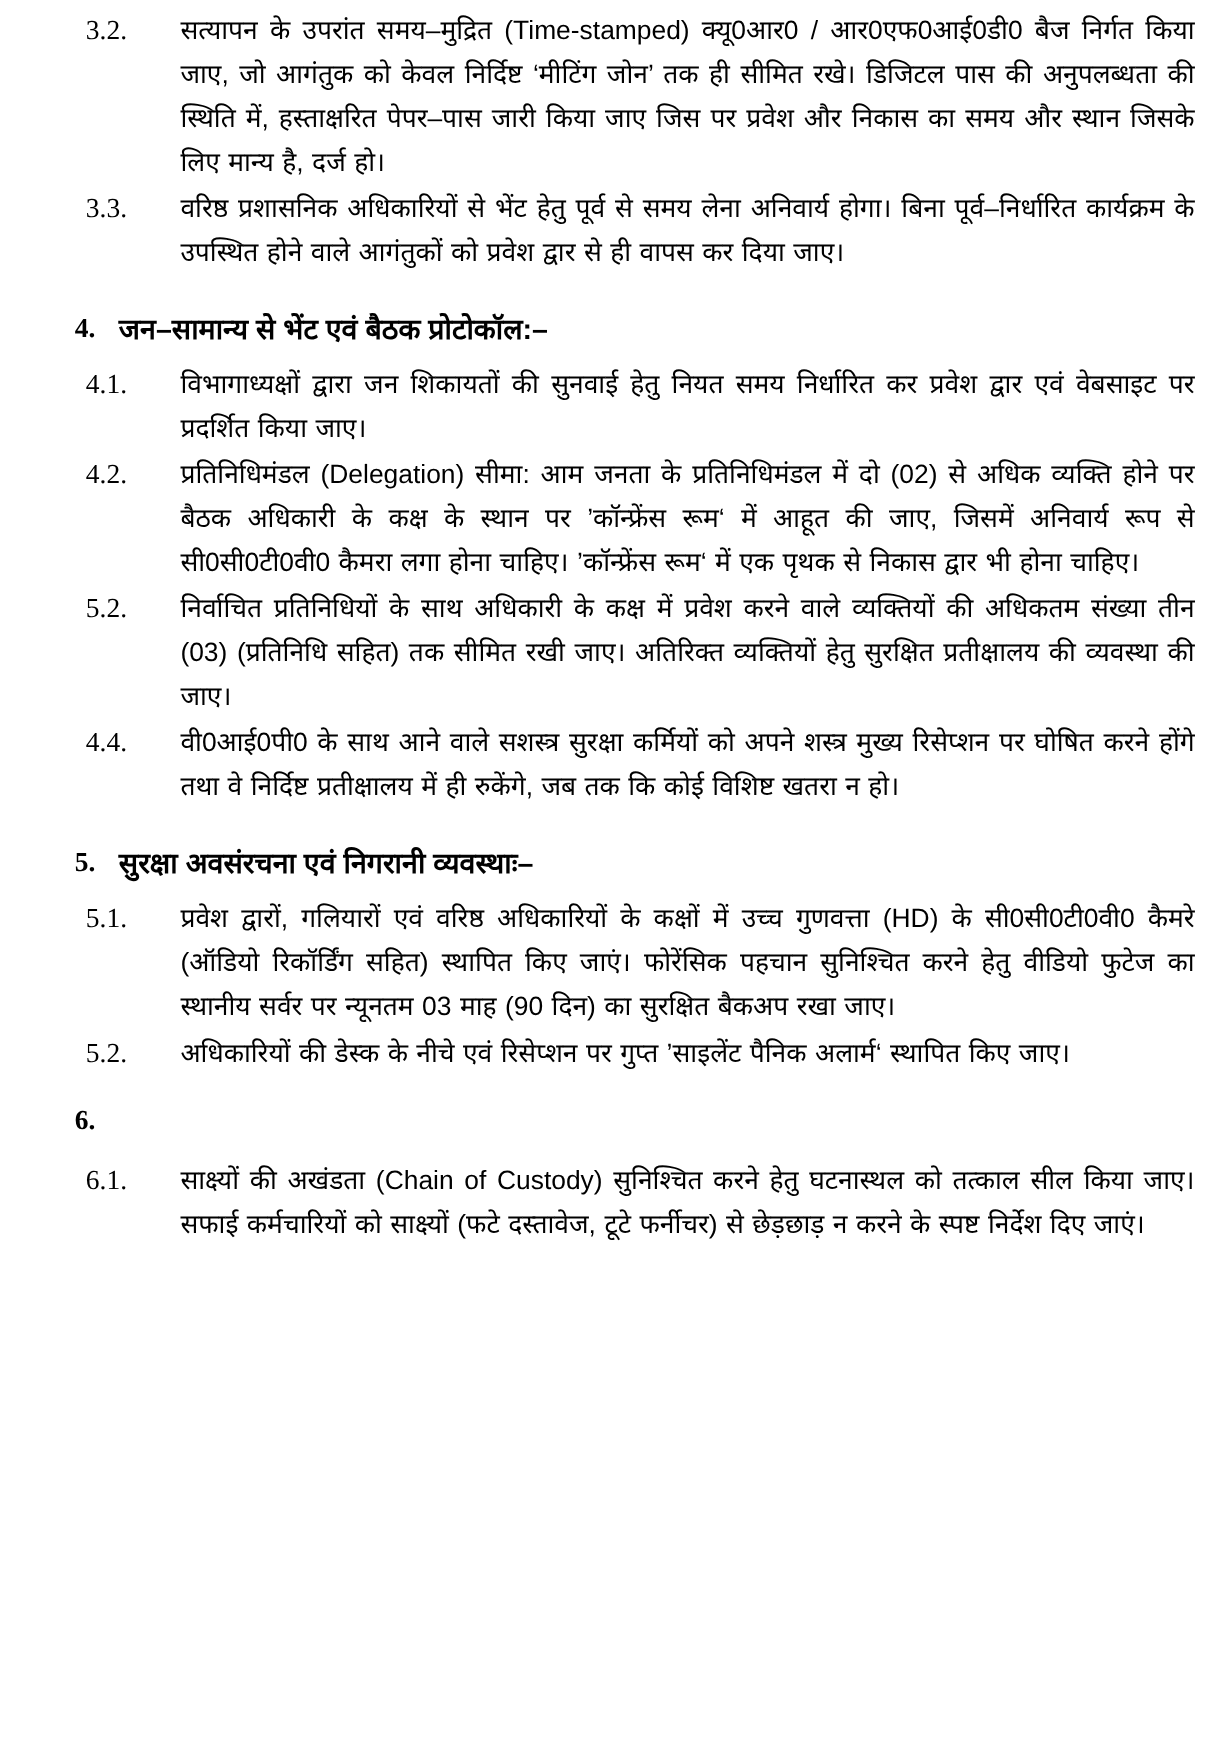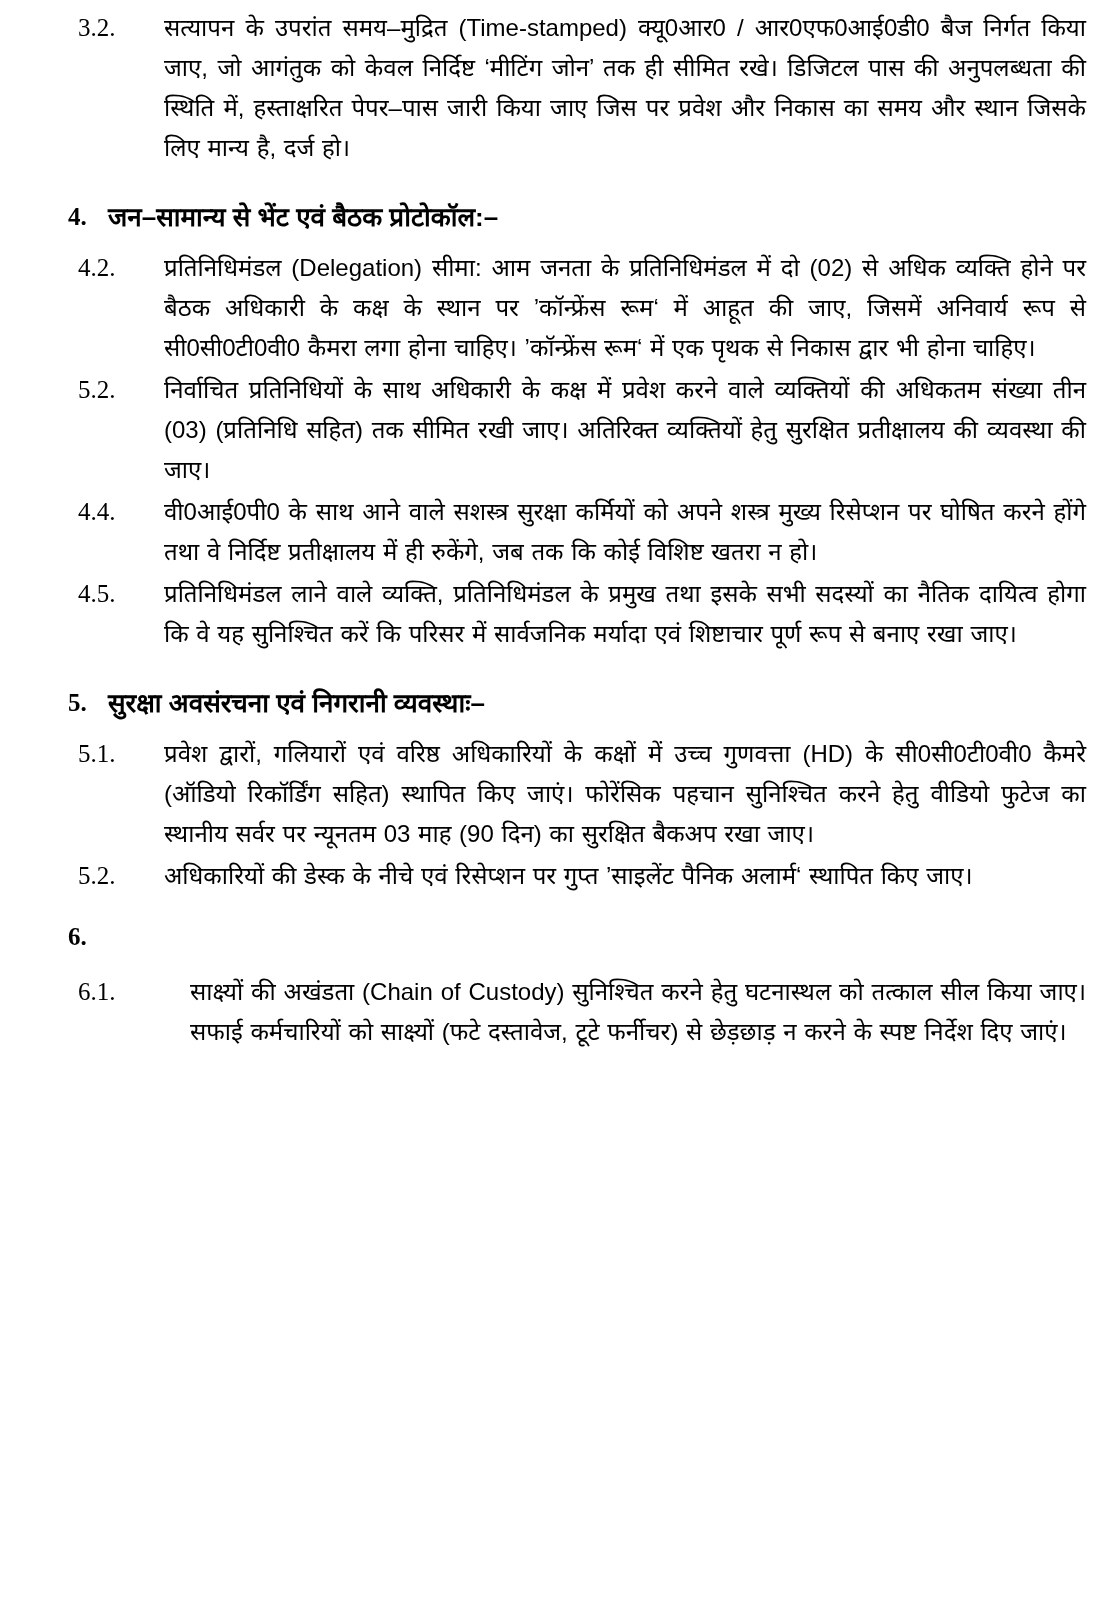--- a/index.html
+++ b/index.html
@@ -76,59 +76,62 @@
   }
   .heading.tight {
     margin-top: 22px;
     margin-bottom: 6px;
   }
   .spacer-sm { height: 10px; }
 
   
   .clip-bottom {
     overflow: hidden;
-    gap: 26px;
   }
 </style>
 </head>
 <body>
 
 <div class="page">
 
   <div class="item sub">
     <div class="num">3.2.</div>
     <div class="body-text">सत्यापन के उपरांत समय–मुद्रित (Time-stamped) क्यू0आर0 / आर0एफ0आई0डी0 बैज निर्गत किया जाए, जो आगंतुक को केवल निर्दिष्ट ‘मीटिंग जोन’ तक ही सीमित रखे। डिजिटल पास की अनुपलब्धता की स्थिति में, हस्ताक्षरित पेपर–पास जारी किया जाए जिस पर प्रवेश और निकास का समय और स्थान जिसके लिए मान्य है, दर्ज हो।</div>
   </div>
 
+  <div class="item sub">
+    <div class="num">3.3.</div>
+    <div class="body-text">वरिष्ठ प्रशासनिक अधिकारियों से भेंट हेतु पूर्व से समय लेना अनिवार्य होगा। बिना पूर्व–निर्धारित कार्यक्रम के उपस्थित होने वाले आगंतुकों को प्रवेश द्वार से ही वापस कर दिया जाए।</div>
+  </div>
 
   <div class="heading">
     <div class="num">4.</div>
     <div class="htext">जन–सामान्य से भेंट एवं बैठक प्रोटोकॉल:–</div>
   </div>
 
+  <div class="item sub">
+    <div class="num">4.1.</div>
+    <div class="body-text">विभागाध्यक्षों द्वारा जन शिकायतों की सुनवाई हेतु नियत समय निर्धारित कर प्रवेश द्वार एवं वेबसाइट पर प्रदर्शित किया जाए।</div>
+  </div>
 
   <div class="item sub">
     <div class="num">4.2.</div>
     <div class="body-text">प्रतिनिधिमंडल (Delegation) सीमा: आम जनता के प्रतिनिधिमंडल में दो (02) से अधिक व्यक्ति होने पर बैठक अधिकारी के कक्ष के स्थान पर ’कॉन्फ्रेंस रूम‘ में आहूत की जाए, जिसमें अनिवार्य रूप से सी0सी0टी0वी0 कैमरा लगा होना चाहिए। ’कॉन्फ्रेंस रूम‘ में एक पृथक से निकास द्वार भी होना चाहिए।</div>
   </div>
 
   <div class="item sub">
     <div class="num">5.2.</div>
     <div class="body-text">निर्वाचित प्रतिनिधियों के साथ अधिकारी के कक्ष में प्रवेश करने वाले व्यक्तियों की अधिकतम संख्या तीन (03) (प्रतिनिधि सहित) तक सीमित रखी जाए। अतिरिक्त व्यक्तियों हेतु सुरक्षित प्रतीक्षालय की व्यवस्था की जाए।</div>
   </div>
 
   <div class="item sub">
     <div class="num">4.4.</div>
     <div class="body-text">वी0आई0पी0 के साथ आने वाले सशस्त्र सुरक्षा कर्मियों को अपने शस्त्र मुख्य रिसेप्शन पर घोषित करने होंगे तथा वे निर्दिष्ट प्रतीक्षालय में ही रुकेंगे, जब तक कि कोई विशिष्ट खतरा न हो।</div>
   </div>
 
-  <div class="item sub">
-    <div class="num">4.5.</div>
-    <div class="body-text">प्रतिनिधिमंडल लाने वाले व्यक्ति, प्रतिनिधिमंडल के प्रमुख तथा इसके सभी सदस्यों का नैतिक दायित्व होगा कि वे यह सुनिश्चित करें कि परिसर में सार्वजनिक मर्यादा एवं शिष्टाचार पूर्ण रूप से बनाए रखा जाए।</div>
-  </div>
 
   <div class="heading">
     <div class="num">5.</div>
     <div class="htext">सुरक्षा अवसंरचना एवं निगरानी व्यवस्थाः–</div>
   </div>
 
   <div class="item sub">
     <div class="num">5.1.</div>
     <div class="body-text">प्रवेश द्वारों, गलियारों एवं वरिष्ठ अधिकारियों के कक्षों में उच्च गुणवत्ता (HD) के सी0सी0टी0वी0 कैमरे (ऑडियो रिकॉर्डिंग सहित) स्थापित किए जाएं। फोरेंसिक पहचान सुनिश्चित करने हेतु वीडियो फुटेज का स्थानीय सर्वर पर न्यूनतम 03 माह (90 दिन) का सुरक्षित बैकअप रखा जाए।</div>
   </div>

